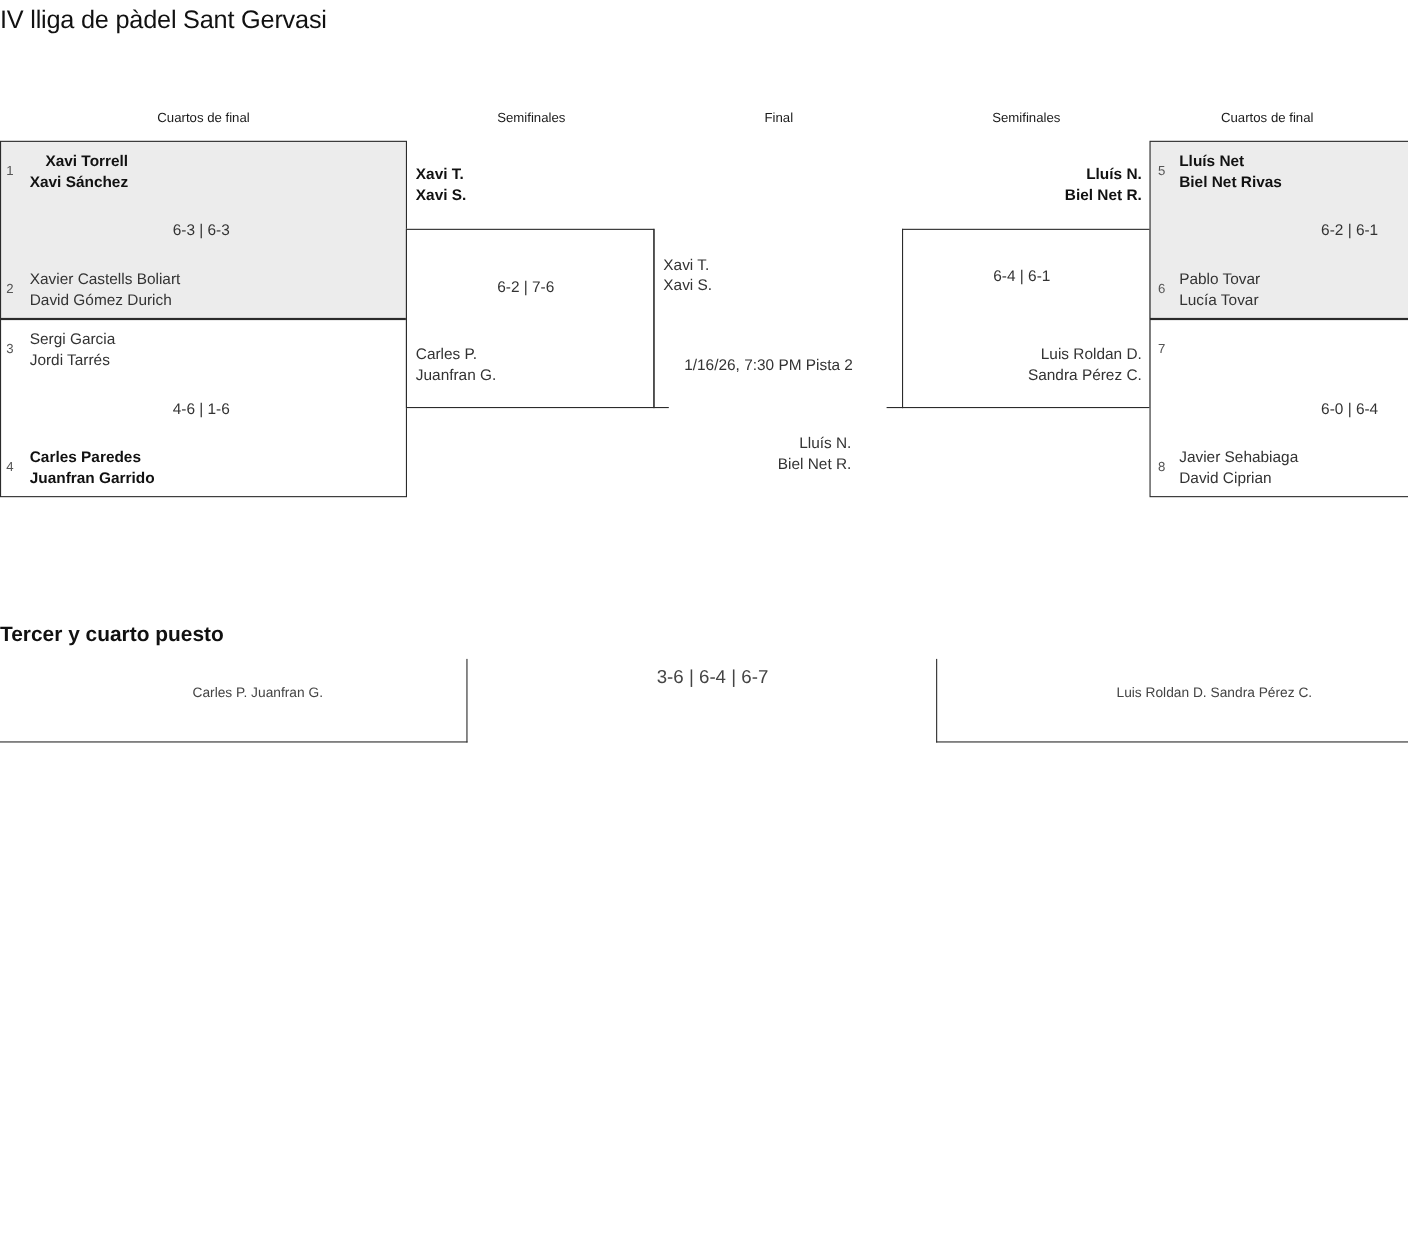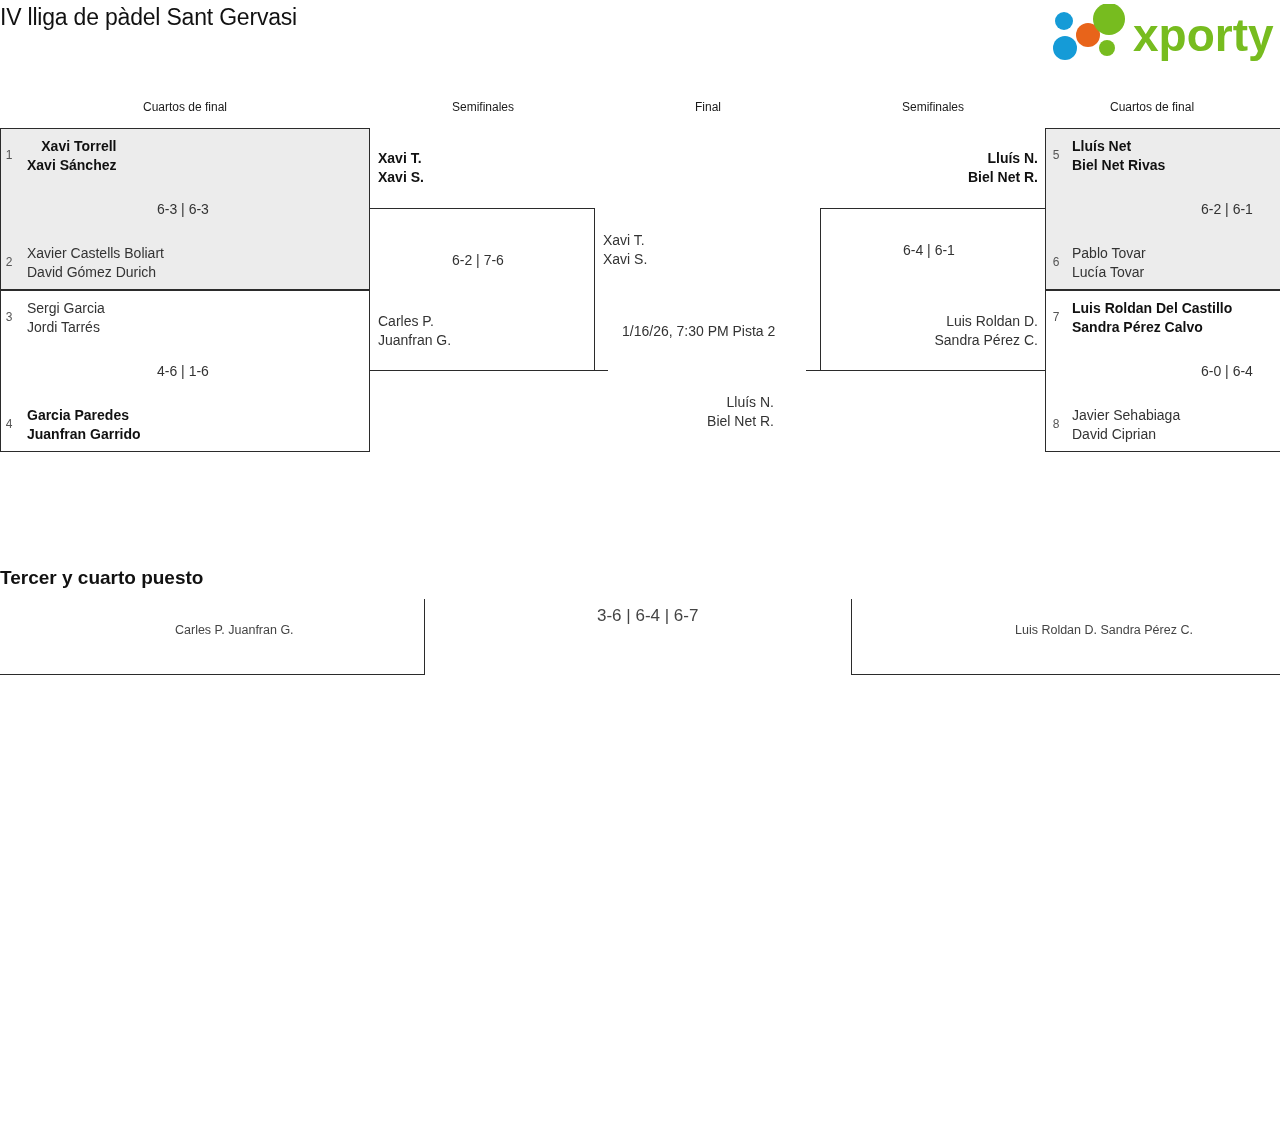--- a/index.html
+++ b/index.html
@@ -73,30 +73,20 @@
 </style>
 </head>
 <body>
 
 <div class="page">
 
   <div class="title">
     <span class="l1">IV lliga de pàdel Sant Gervasi</span>
   </div>
 
-  <div class="logo">
-    <svg width="232" height="60" viewBox="0 0 232 60" xmlns="http://www.w3.org/2000/svg">
-      <circle cx="19" cy="17" r="9" fill="#159bd7"></circle>
-      <circle cx="20" cy="44" r="12" fill="#159bd7"></circle>
-      <circle cx="43" cy="31" r="12" fill="#e8641a"></circle>
-      <circle cx="64" cy="15" r="16" fill="#77bc1f"></circle>
-      <circle cx="62" cy="44" r="8" fill="#77bc1f"></circle>
-      <text x="88" y="47" font-family="Liberation Sans, sans-serif" font-size="46" font-weight="700" fill="#77bc1f">xporty</text>
-    </svg>
-  </div>
 
   <div class="round-head" style="left:60px;width:250px;">Cuartos de final</div>
   <div class="round-head" style="left:358px;width:250px;">Semifinales</div>
   <div class="round-head" style="left:583px;width:250px;">Final</div>
   <div class="round-head" style="left:808px;width:250px;">Semifinales</div>
   <div class="round-head" style="left:1110px;width:250px;text-align:left;">Cuartos de final</div>
 
   <div class="box gray" style="left:0px;top:128px;width:370px;height:162px;"></div>
   <div class="seed" style="left:2px;top:148px;">1</div>
   <div class="team win" style="left:27px;top:137px;text-align:right;">
@@ -112,21 +102,21 @@
 
   <div class="box white" style="left:0px;top:290px;width:370px;height:162px;"></div>
   <div class="seed" style="left:2px;top:310px;">3</div>
   <div class="team" style="left:27px;top:299px;">
     <span class="ln">Sergi Garcia</span>
     <span class="ln">Jordi Tarrés</span>
   </div>
   <div class="score" style="left:157px;top:362px;">4-6 | 1-6</div>
   <div class="seed" style="left:2px;top:417px;">4</div>
   <div class="team win" style="left:27px;top:406px;">
-    <span class="ln">Garcia Paredes</span>
+    <span class="ln">Carles Paredes</span>
     <span class="ln">Juanfran Garrido</span>
   </div>
 
   <div class="box white" style="left:369px;top:208px;width:226px;height:163px;"></div>
   <div class="team win" style="left:378px;top:149px;">
     <span class="ln">Xavi T.</span>
     <span class="ln">Xavi S.</span>
   </div>
   <div class="score" style="left:452px;top:251px;">6-2 | 7-6</div>
   <div class="team" style="left:378px;top:312px;">
@@ -167,24 +157,20 @@
   </div>
   <div class="score" style="left:1201px;top:200px;">6-2 | 6-1</div>
   <div class="seed" style="left:1049px;top:255px;">6</div>
   <div class="team" style="left:1072px;top:244px;">
     <span class="ln">Pablo Tovar</span>
     <span class="ln">Lucía Tovar</span>
   </div>
 
   <div class="box white" style="left:1045px;top:290px;width:245px;height:162px;"></div>
   <div class="seed" style="left:1049px;top:310px;">7</div>
-  <div class="team win" style="left:1072px;top:299px;">
-    <span class="ln">Luis Roldan Del Castillo</span>
-    <span class="ln">Sandra Pérez Calvo</span>
-  </div>
   <div class="score" style="left:1201px;top:362px;">6-0 | 6-4</div>
   <div class="seed" style="left:1049px;top:417px;">8</div>
   <div class="team" style="left:1072px;top:406px;">
     <span class="ln">Javier Sehabiaga</span>
     <span class="ln">David Ciprian</span>
   </div>
 
   <div class="tp-title">Tercer y cuarto puesto</div>
 
   <div class="tp-box" style="left:-1px;top:599px;width:426px;height:76px;border-top:none;"></div>

